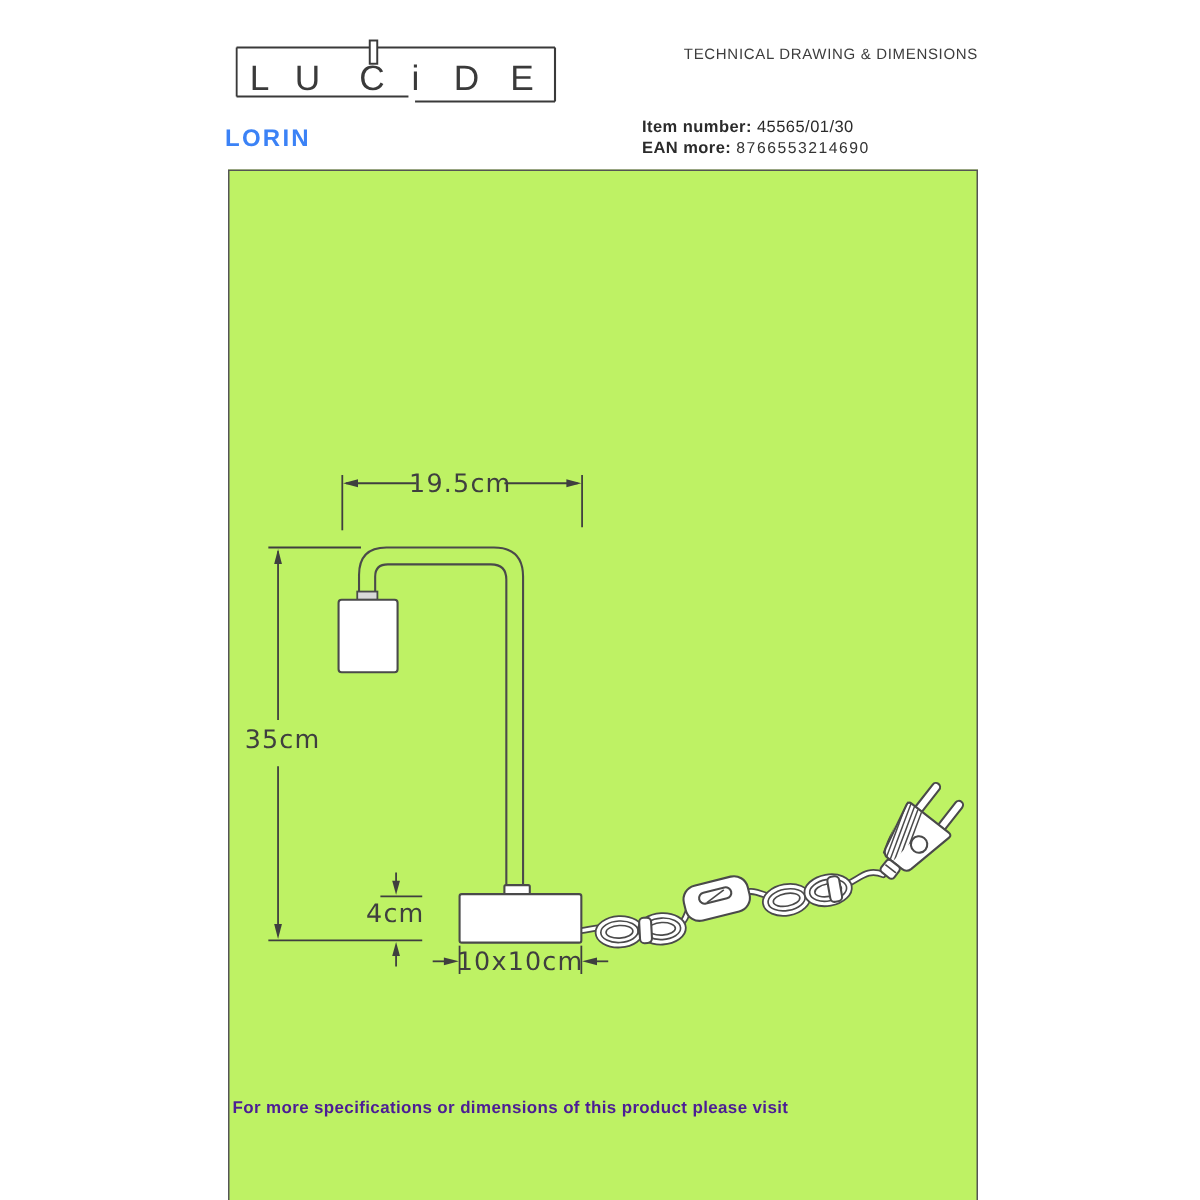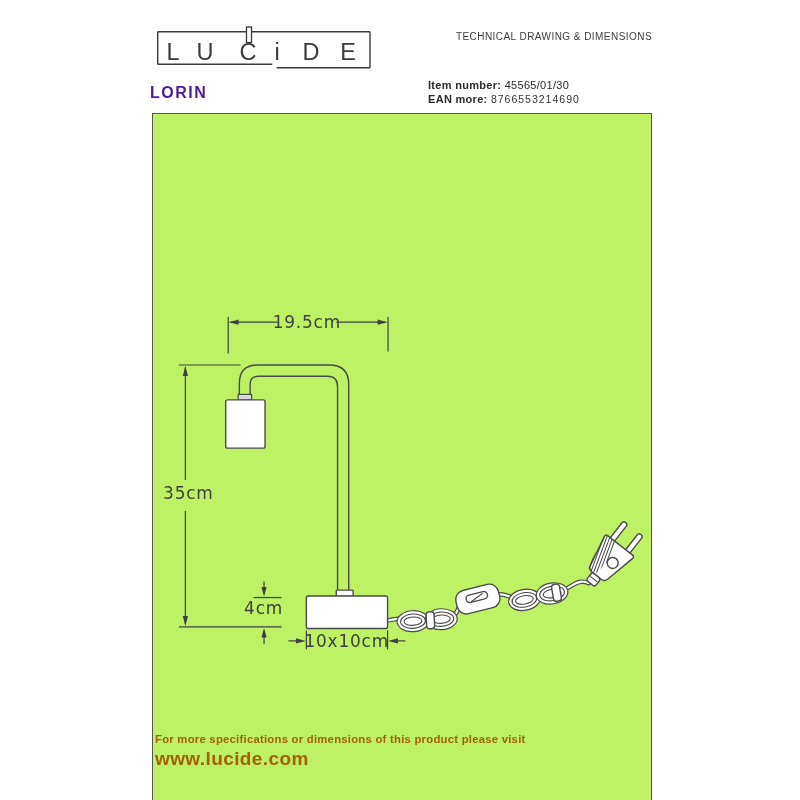--- a/index.html
+++ b/index.html
@@ -1,29 +1,29 @@
 <!DOCTYPE html>
 <html><head>
 <meta charset="utf-8">
 <style>
   html,body{margin:0;padding:0;}
   body{width:800px;height:800px;background:#ffffff;font-family:"Liberation Sans",sans-serif;position:relative;overflow:hidden;}
   .abs{position:absolute;}
   
-  .product-name{left:150px;top:84px;font-size:16px;font-weight:bold;letter-spacing:1.5px;color:#4c1d95;}
+  .product-name{left:150px;top:84px;font-size:16px;font-weight:bold;letter-spacing:1.5px;color:#3b82f6;}
   .doc-title{right:148px;top:31px;font-size:10px;letter-spacing:0.45px;color:#3d3d3d;}
   .meta{left:393px;top:79px;font-size:11px;color:#2b2b2b;line-height:13.5px;letter-spacing:0.3px;}
   .meta .lbl{font-weight:bold;margin-left:35px;}
   .meta .val-bold{font-weight:normal;}
   .meta .val{font-weight:normal;letter-spacing:1px;font-size:10.5px;color:#333;}
   
   .frame{left:152px;top:113px;width:500px;height:748px;border:1.5px solid #555;box-sizing:border-box;background:#bef264;}
   .frame svg{display:block;width:100%;height:100%;}
   
-  .footer{left:155px;top:733px;color:#a16207;}
+  .footer{left:155px;top:733px;color:#4c1d95;}
   .footer .l1{font-size:11.3px;font-weight:bold;letter-spacing:0.25px;}
   .footer .l2{font-size:19px;font-weight:bold;letter-spacing:0.4px;margin-top:3px;}
   
   .ln{stroke:#4a4a4a;fill:none;stroke-width:1.4;stroke-linecap:round;}
   .fw{fill:#ffffff;stroke:#4a4a4a;stroke-width:1.4;}
   .fg{fill:#d9d9d9;stroke:#4a4a4a;stroke-width:1.2;}
   .cord-out{stroke:#4a4a4a;stroke-width:4.6;fill:none;stroke-linecap:round;}
   .cord-in{stroke:#ffffff;stroke-width:2.2;fill:none;stroke-linecap:round;}
   .coil{fill:none;stroke:#4a4a4a;stroke-width:1.1;}
   .coil-mask{fill:#ffffff;stroke:#4a4a4a;stroke-width:1.2;}
@@ -184,14 +184,13 @@
       <polygon class="arrow" points="305.5,571.5 295.5,568.9 295.5,574.1"></polygon>
       <line class="dim" x1="397.5" y1="571.5" x2="405.5" y2="571.5"></line>
       <polygon class="arrow" points="388,571.5 398,568.9 398,574.1"></polygon>
       <text class="dimtxt" x="346.5" y="577.5" text-anchor="middle">10x10cm</text>
     </g>
   </svg>
 </div>
 
 <div class="abs footer">
   <div class="l1">For more specifications or dimensions of this product please visit</div>
-  <div class="l2">www.lucide.com</div>
 </div>
 
 </body></html>

